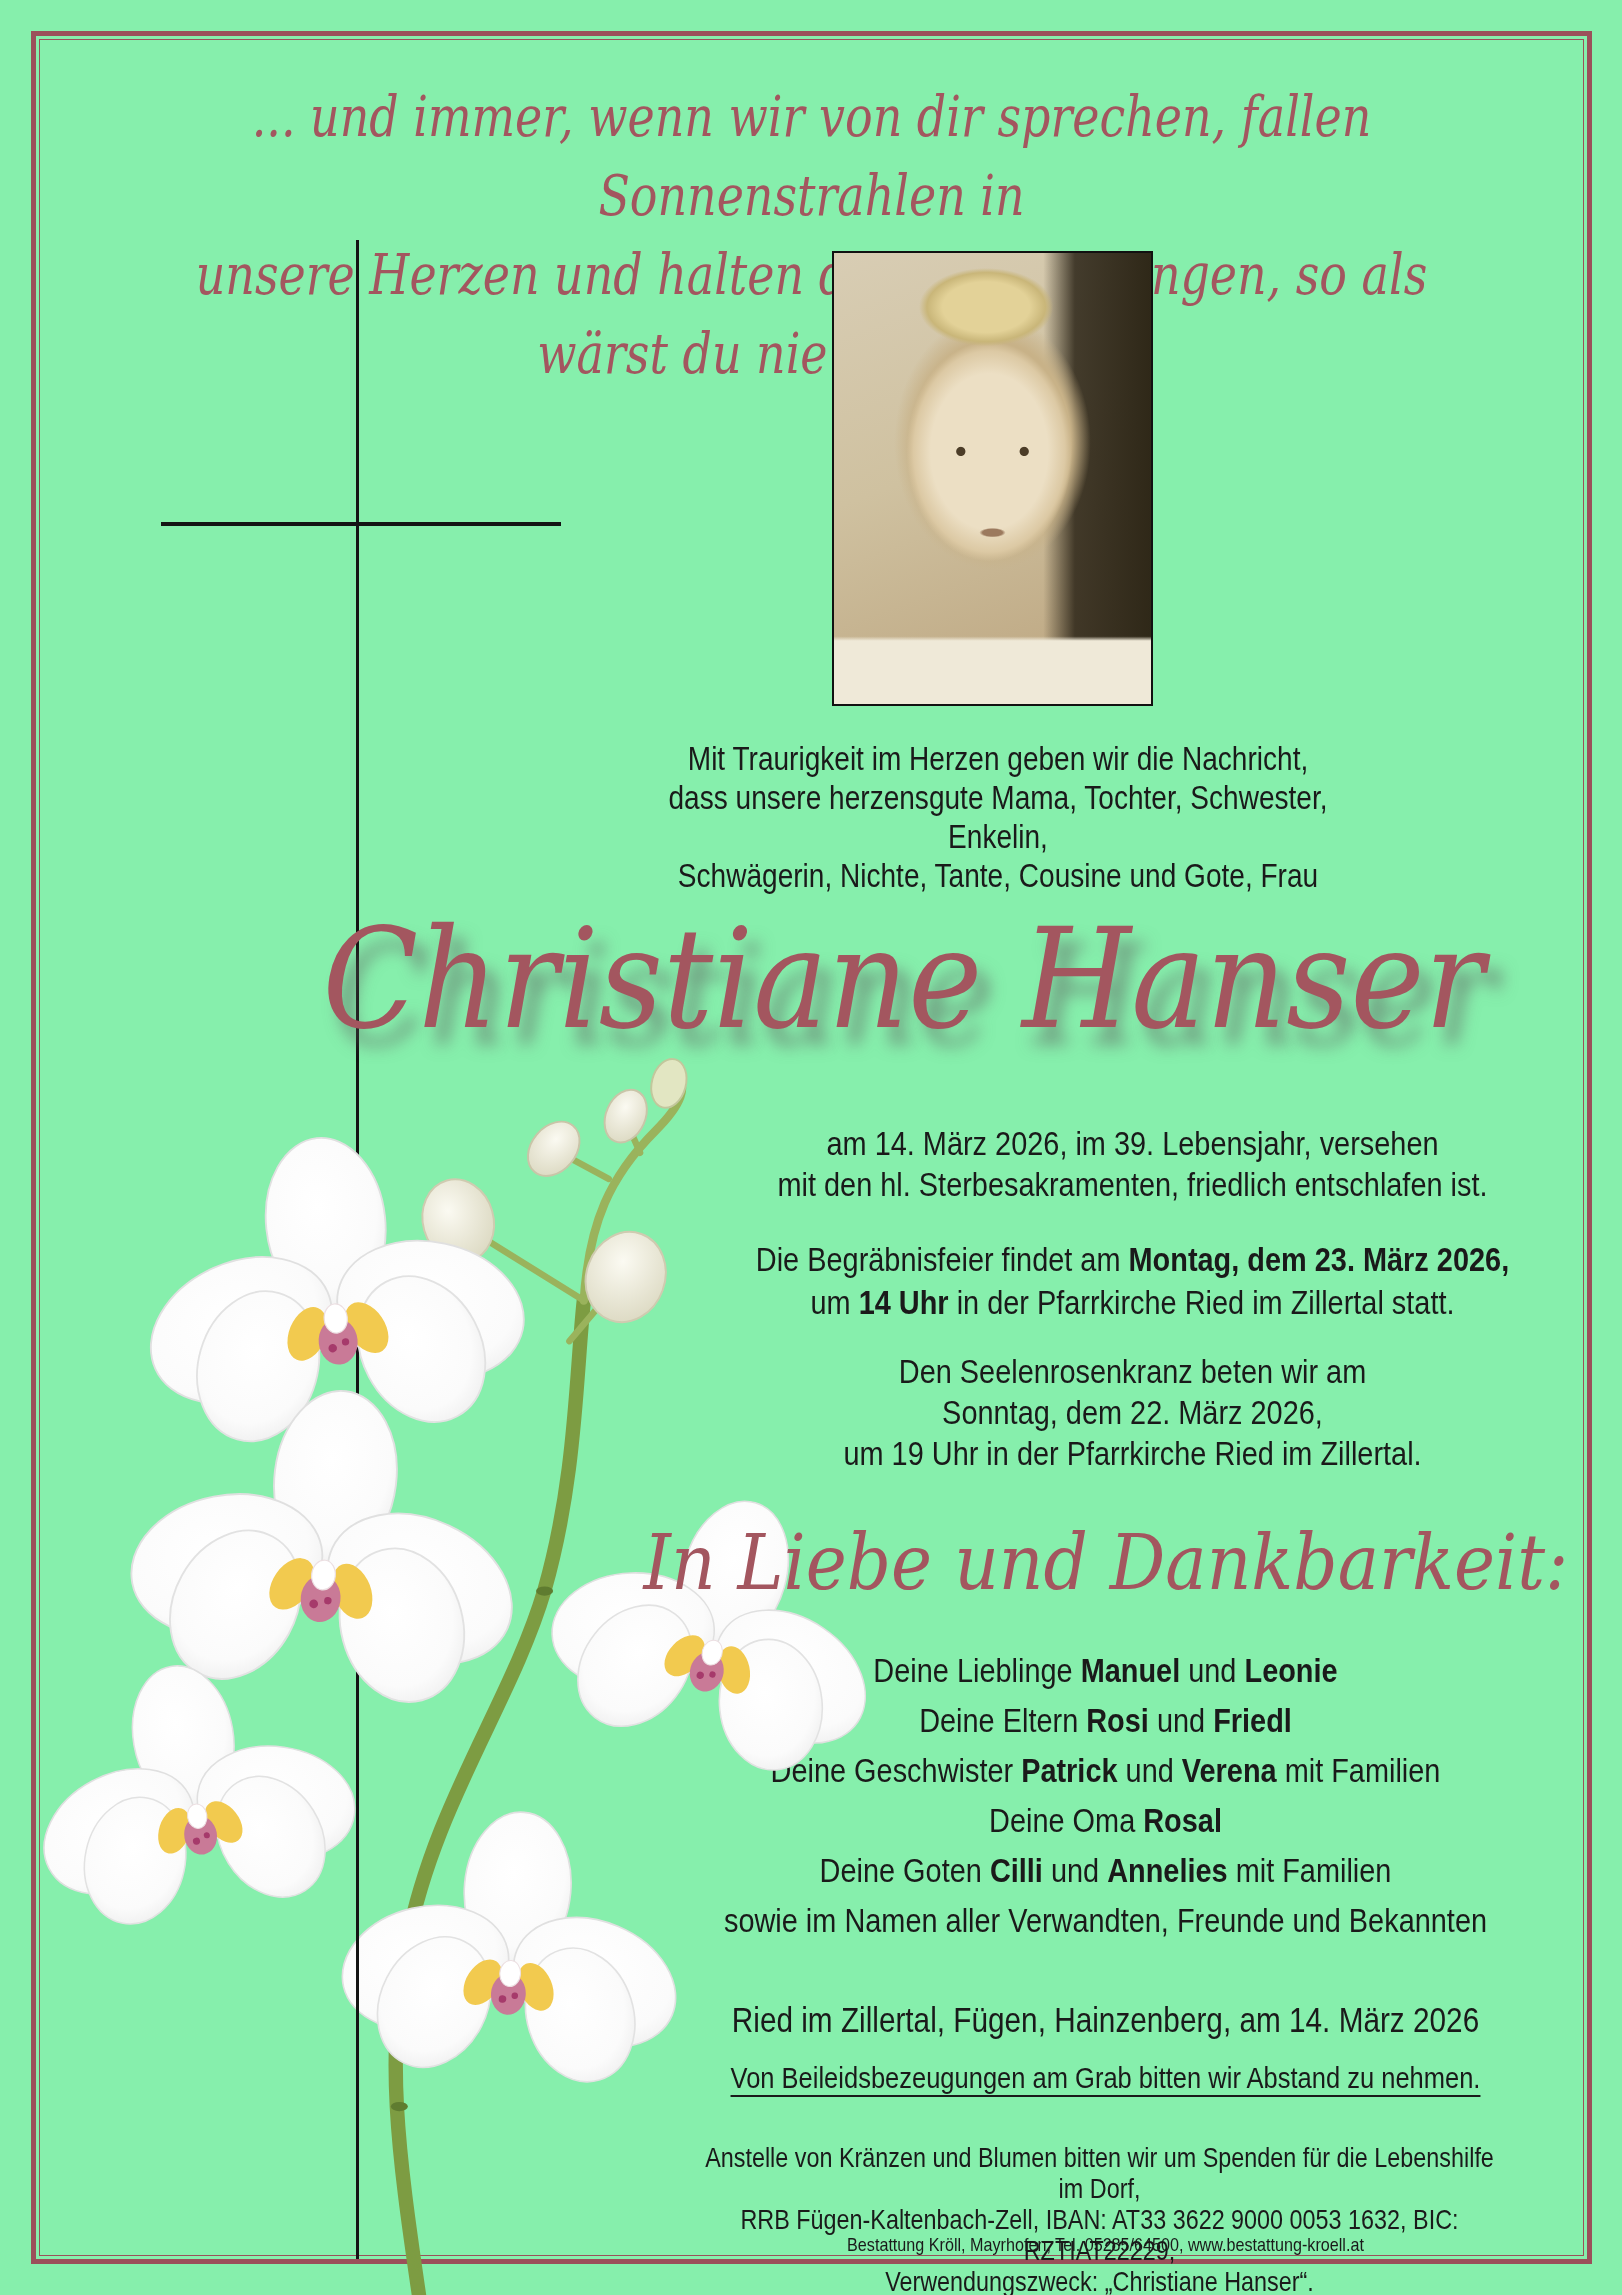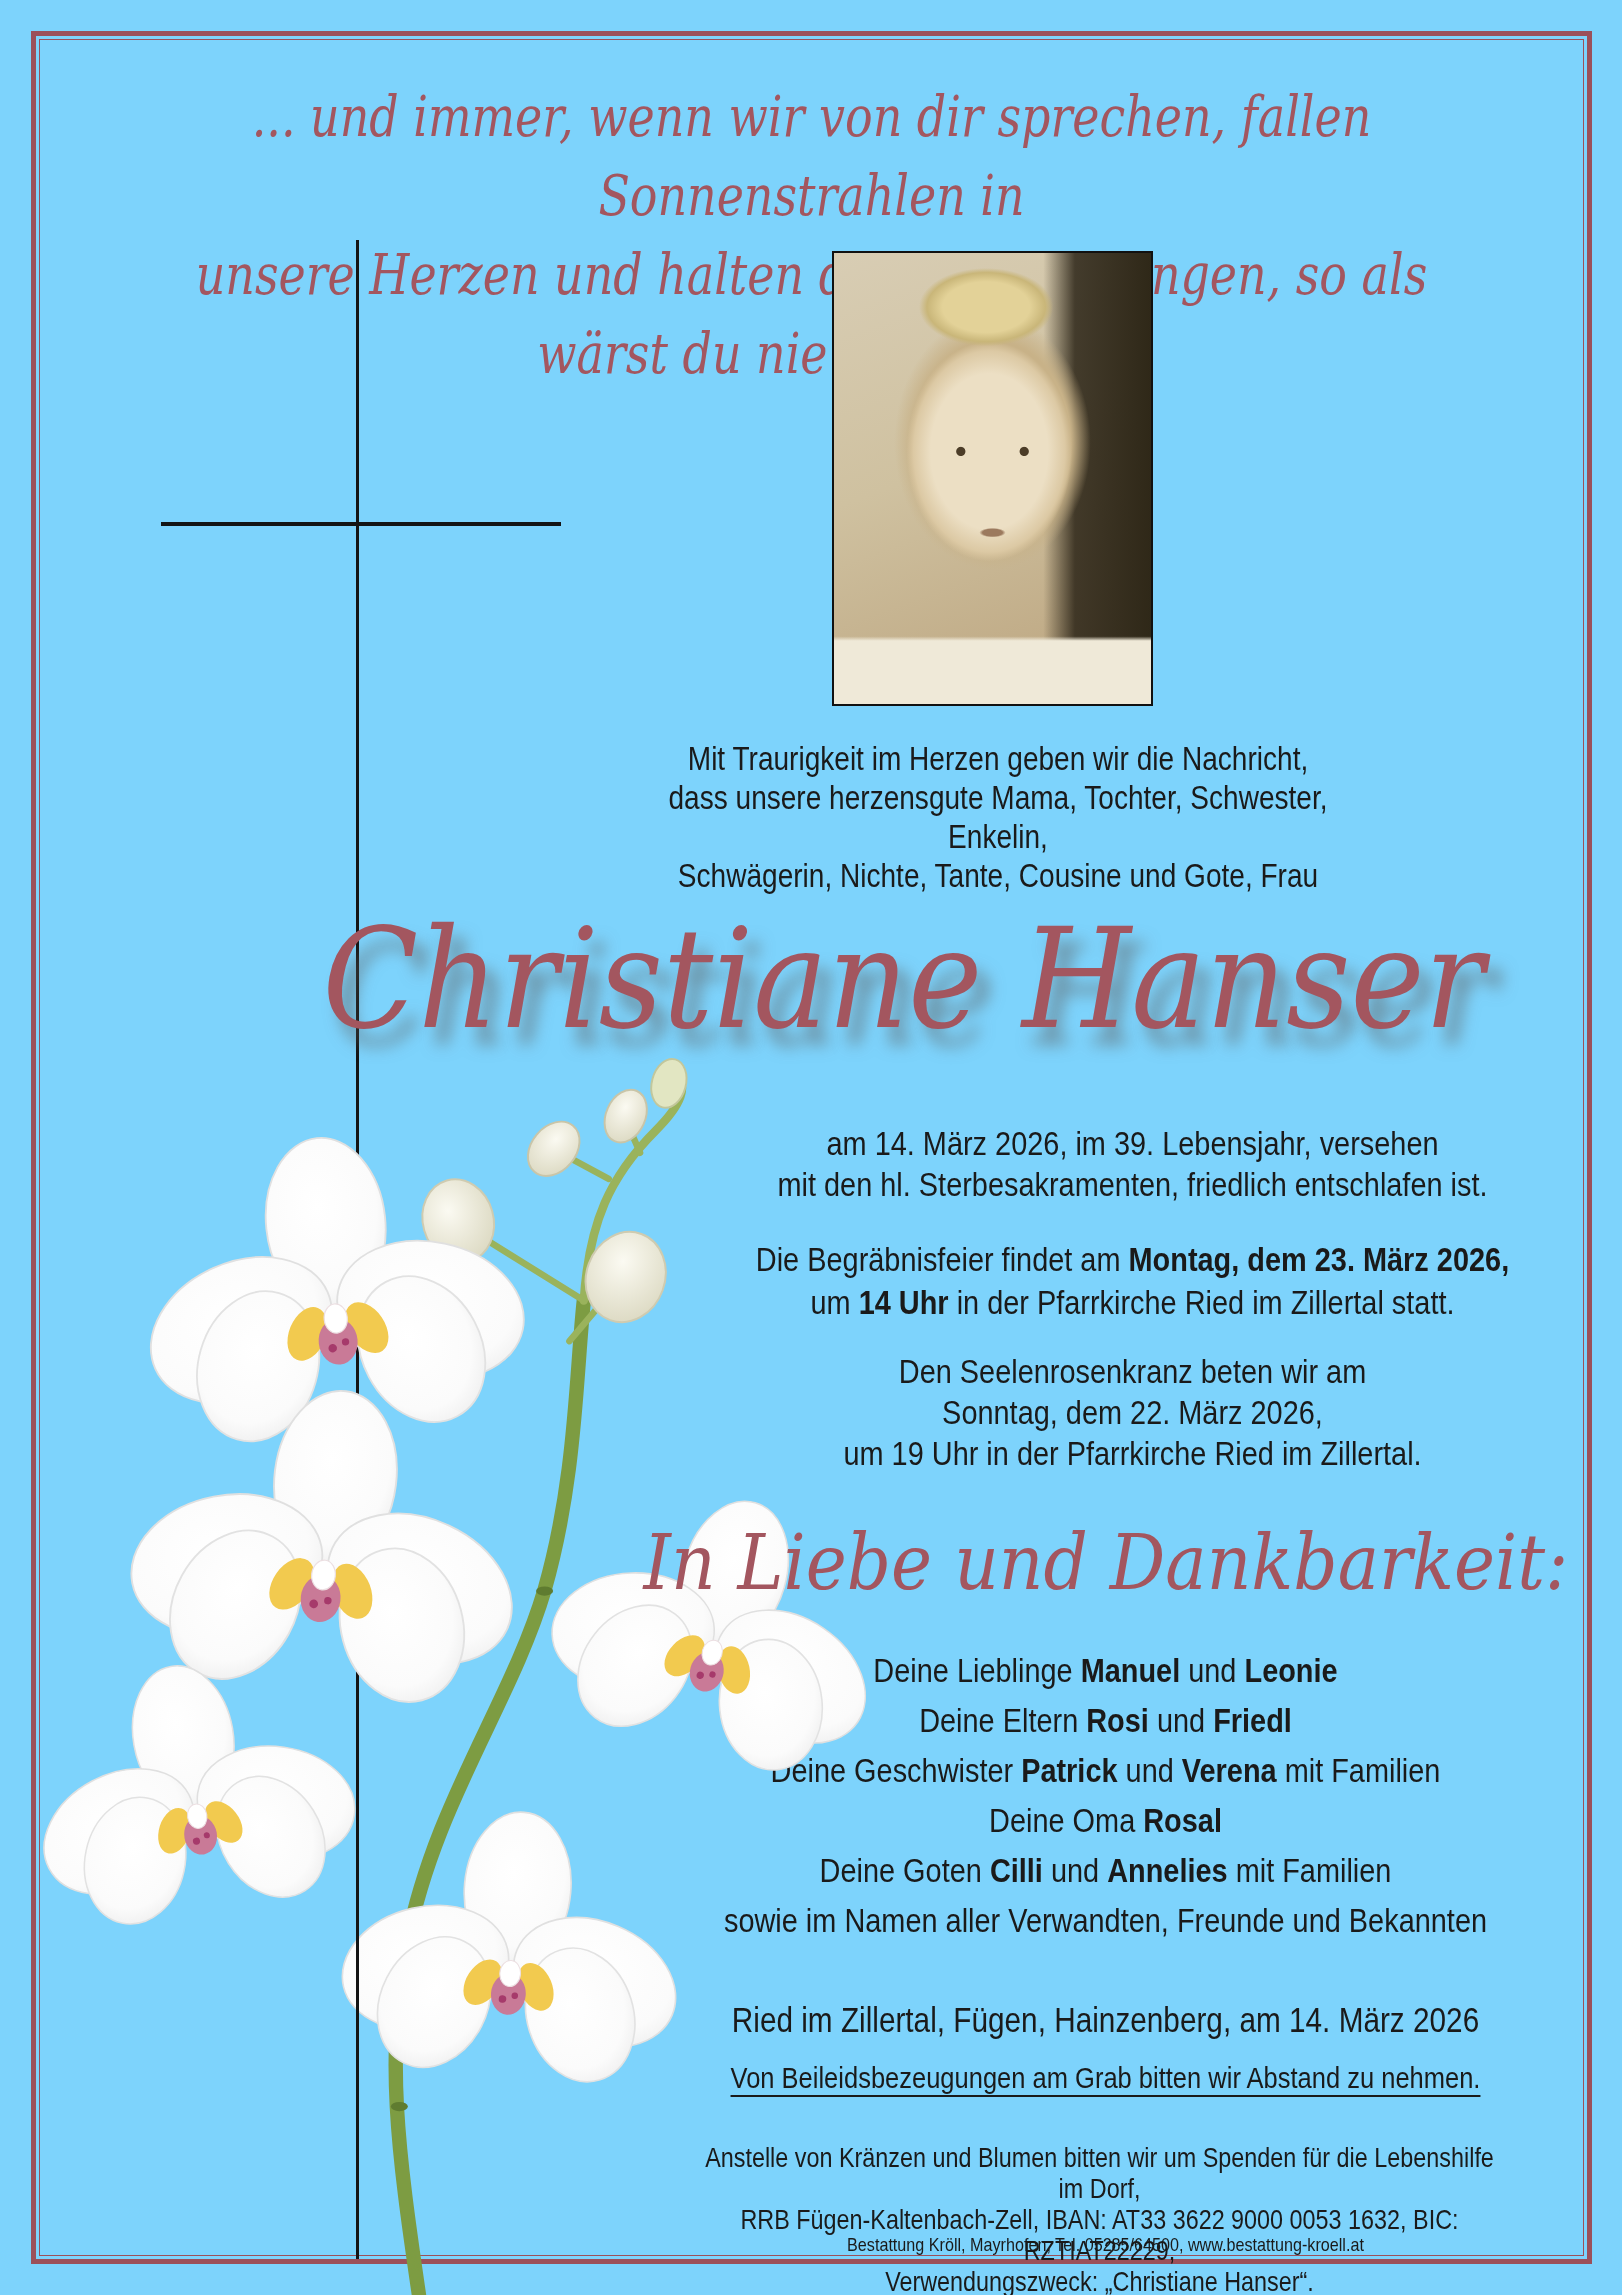--- a/index.html
+++ b/index.html
@@ -1,17 +1,17 @@
 <!DOCTYPE html>
 <html style="font-size:10.5px"><head>
 <meta charset="utf-8">
 <style>
   html,body{margin:0;padding:0;background:#888;}
   #card{
-    position:relative;width:1623px;height:2295px;background:#7dd3fc;
+    position:relative;width:1623px;height:2295px;background:#86efac;
     overflow:hidden;font-family:"Liberation Sans",sans-serif;color:#1a1a1a;
   }
   
   .frame-outer{position:absolute;left:31px;top:31px;right:31px;bottom:31px;
     border:5.9px solid #9b505a;z-index:0;}
   .frame-inner{position:absolute;left:39px;top:39px;right:39px;bottom:39px;
     border:1.6px solid #9b505a;z-index:0;}
   
   .script{font-family:"DejaVu Serif",serif;font-style:italic;color:#a3565f;}
   .quote{position:absolute;left:46px;right:46px;top:77px;text-align:center;

